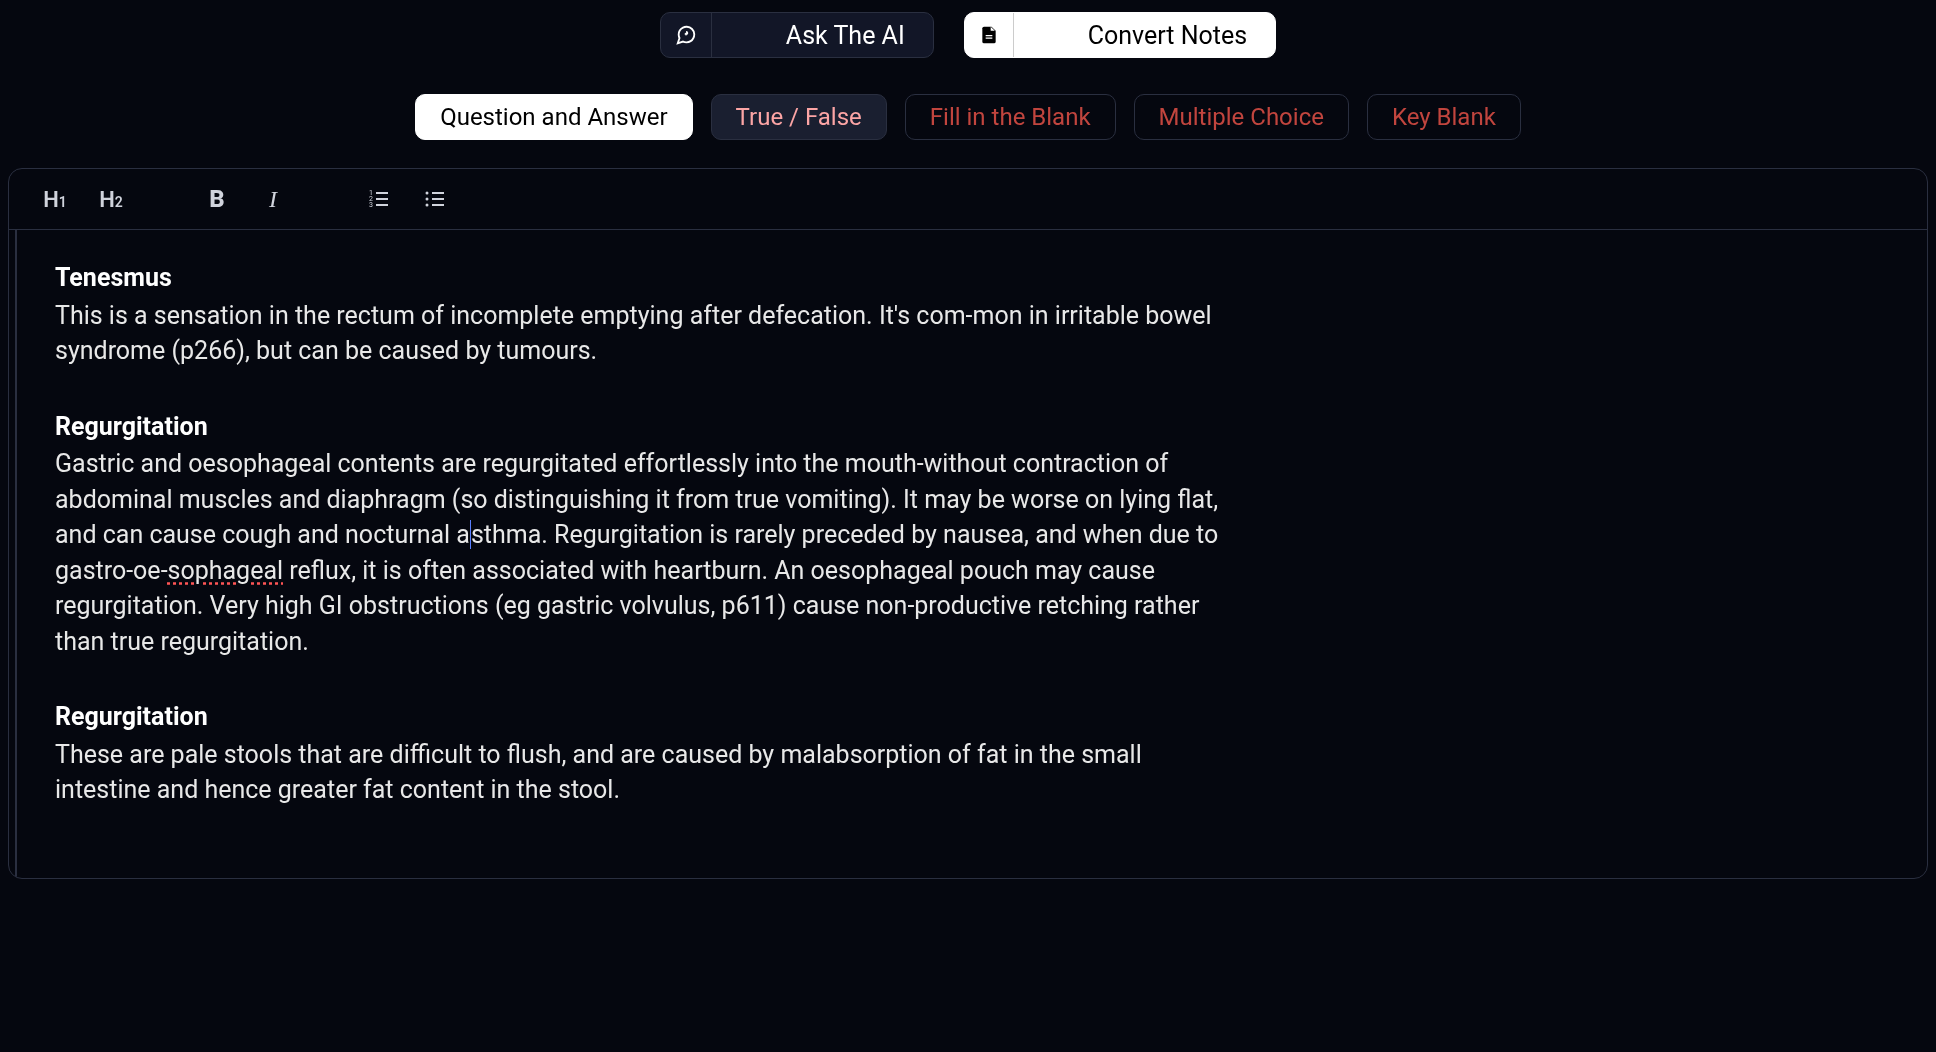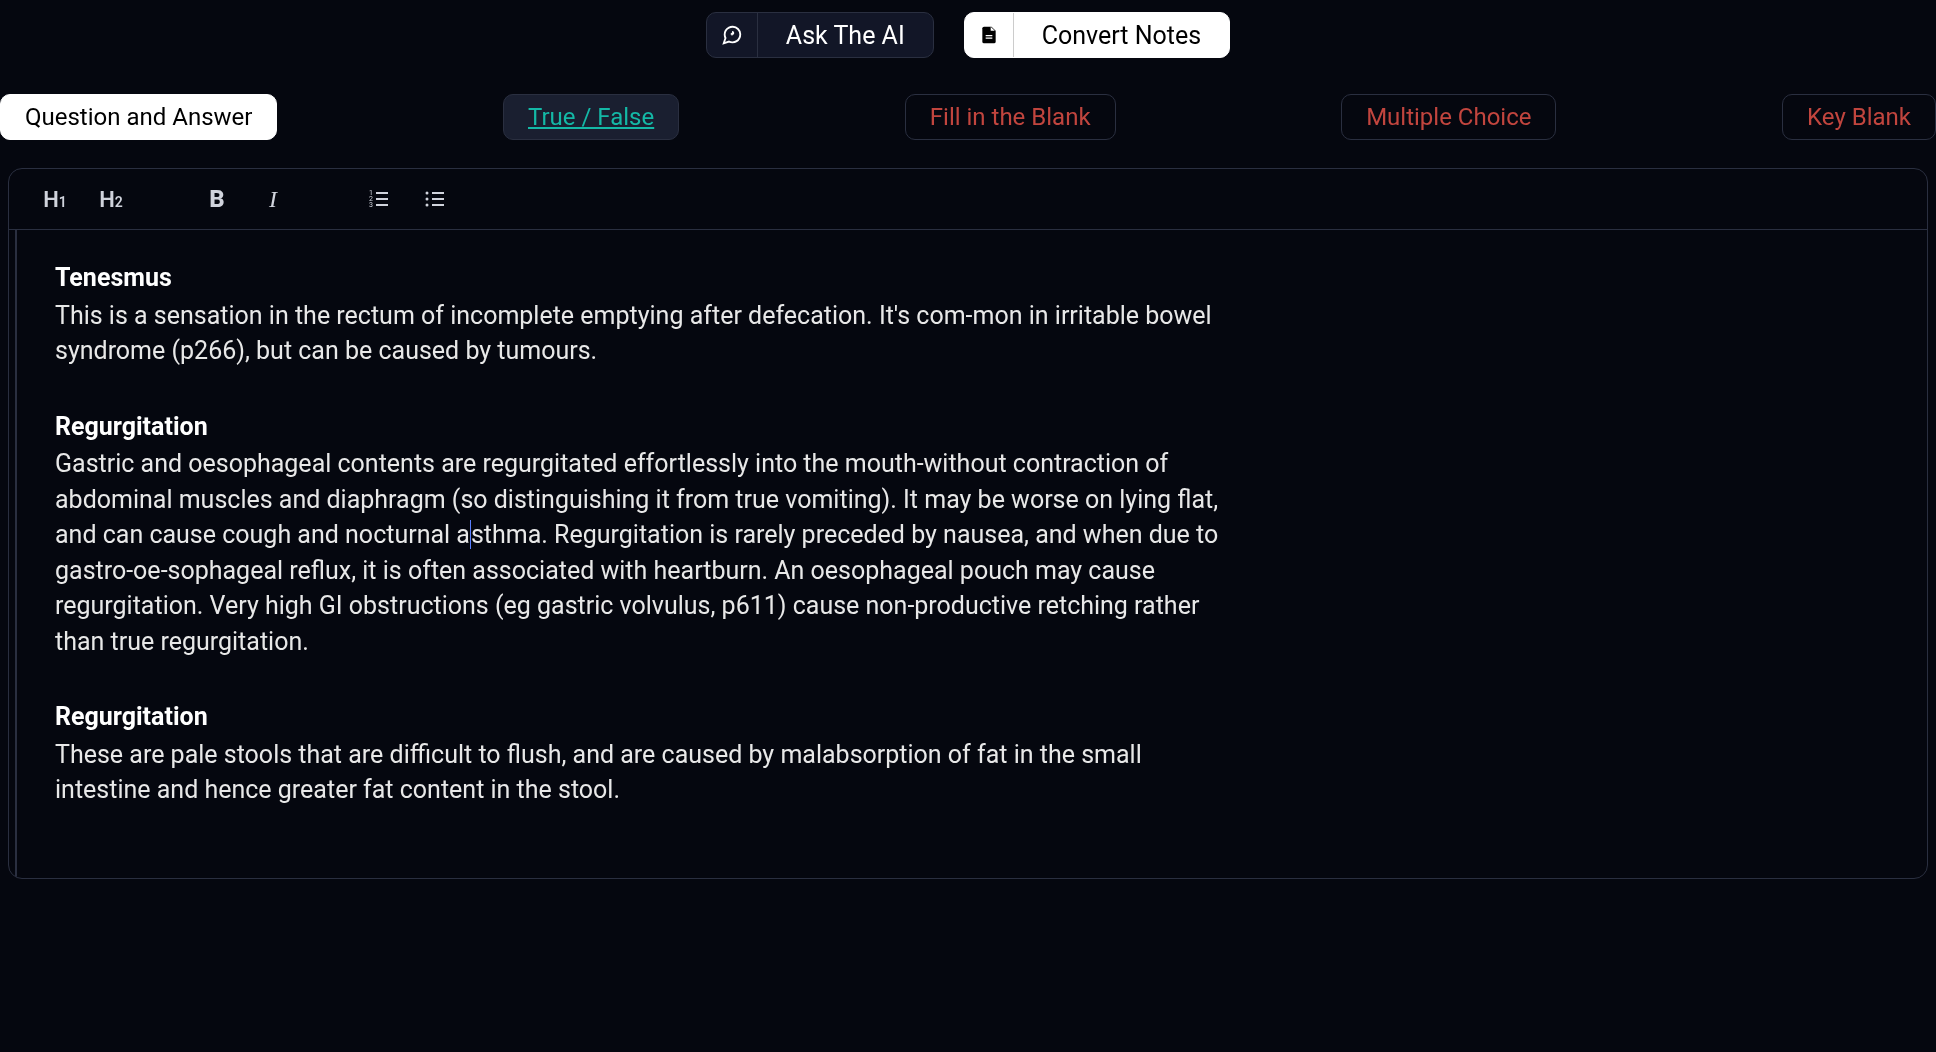--- a/index.html
+++ b/index.html
@@ -22,20 +22,21 @@
       padding-top: 12px;
       padding-bottom: 8px;
     }
     .btn {
       display: flex;
       align-items: center;
       border-radius: 10px;
       font-size: 25px;
       cursor: pointer;
       height: 46px;
+      gap: 46px;
     }
     .btn-dark {
       background-color: #121627;
       border: 1px solid #2a2f40;
       color: #ffffff;
     }
     .btn-light {
       background-color: #ffffff;
       border: 1px solid #ffffff;
       color: #000000;
@@ -50,41 +51,40 @@
       border-right: 1px solid #2a2f40;
     }
     .btn-light .btn-icon-wrapper {
       border-right: 1px solid #cccccc;
     }
     .btn-label {
       padding: 0 28px;
     }
     .filter-tabs {
       display: flex;
-      justify-content: space-between;
+      justify-content: center;
       gap: 18px;
       padding: 28px 0 20px 0;
     }
     .tab {
       padding: 8px 24px;
       border-radius: 10px;
       font-size: 24px;
       cursor: pointer;
       border: 1px solid #2a2f40;
       background-color: transparent;
     }
     .tab-active {
       background-color: #ffffff;
       color: #000000;
       border: 1px solid #ffffff;
     }
     .tab-secondary {
       background-color: #1a1f30;
-      color: #14b8a6;
-      text-decoration: underline;
+      color: #fca5a5;
     }
     .tab-disabled {
       color: #c1453e;
     }
     .editor-container {
       margin: 8px 8px 0 8px;
       border: 1px solid #2a2f40;
       border-radius: 14px;
       overflow: hidden;
     }
@@ -130,20 +130,21 @@
     }
     .section-title {
       font-weight: 700;
       color: #ffffff;
       margin-bottom: 2px;
     }
     .section-body {
       color: #e8e8e8;
     }
     .spell-error {
+      text-decoration: underline;
       text-decoration-style: dotted;
       text-decoration-color: #ff5555;
       text-underline-offset: 4px;
     }
     .cursor-mark {
       border-left: 1px solid #5a7fff;
     }
   </style>
 </head>
 <body>

